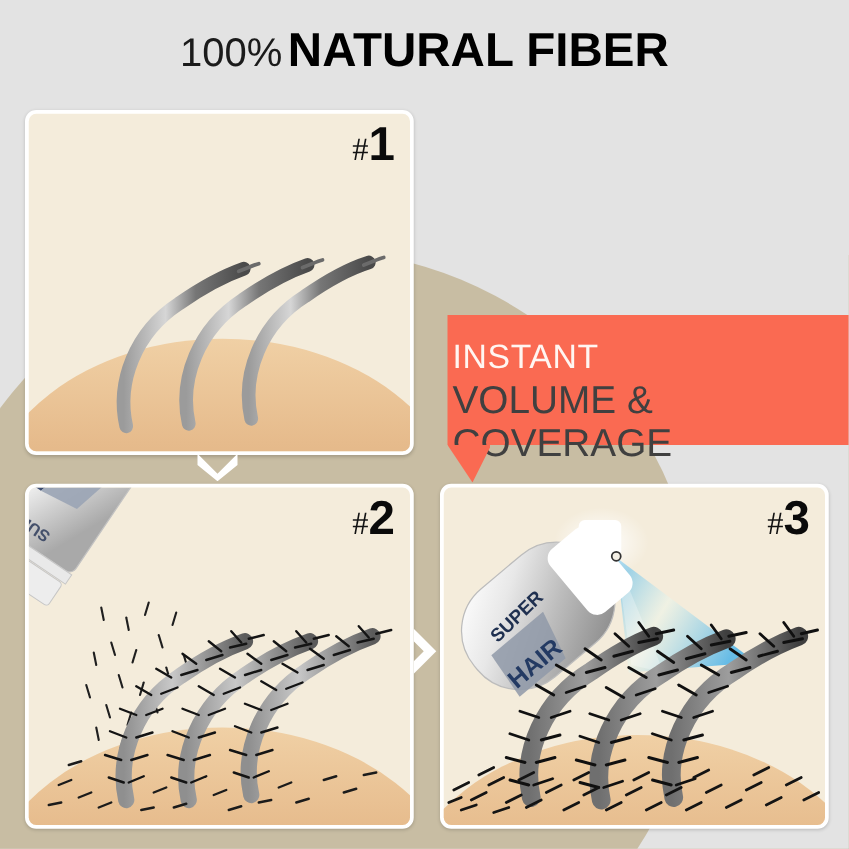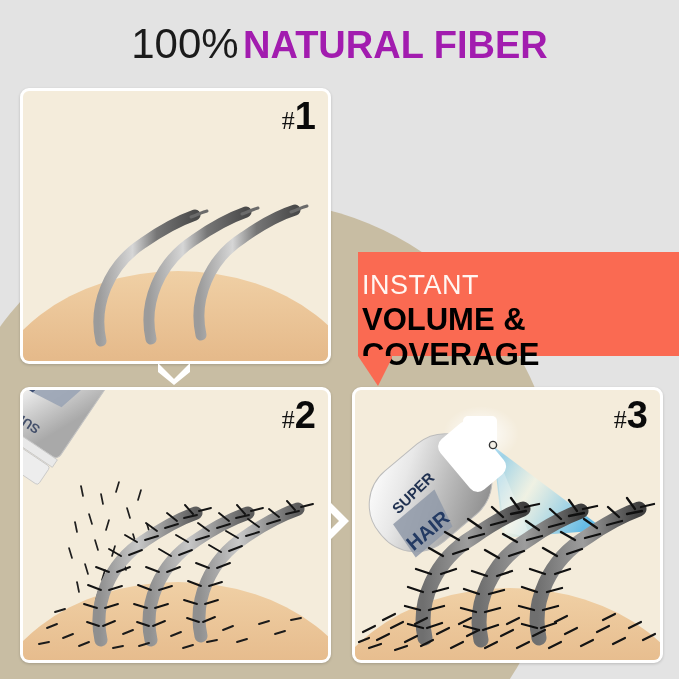--- a/index.html
+++ b/index.html
@@ -23,30 +23,30 @@
 
   
   .title{
     position:absolute;
     left:0;top:20px;width:679px;
     text-align:center;
     white-space:nowrap;
     z-index:30;
   }
   .title .t-light{
-    font-size:42px;
+    font-size:32px;
     font-weight:300;
     letter-spacing:0px;
     color:#1b1b1b;
   }
   .title .t-bold{
     font-size:38px;
     font-weight:bold;
     letter-spacing:0px;
-    color:#a21caf;
+    color:#000000;
   }
 
   
   .panel{
     position:absolute;
     background:#f4ecdb;
     border:3px solid #ffffff;
     border-radius:9px;
     box-shadow:0 1px 3px rgba(0,0,0,0.18);
     overflow:hidden;
@@ -99,21 +99,21 @@
     width:34px;height:30px;
     z-index:24;
   }
   .banner-inner{
     position:absolute;
     left:4px;top:18px;
     color:#ffffff;
     line-height:1.12;
   }
   .b-l1{font-size:27px;font-weight:300;letter-spacing:0.5px;color:#fff6f2;}
-  .b-l2{font-size:31px;font-weight:bold;letter-spacing:0px;color:#000000;margin-top:3px;}
+  .b-l2{font-size:31px;font-weight:normal;letter-spacing:0px;color:#404040;margin-top:3px;}
 </style>
 </head>
 <body>
 
 <div id="stage">
 
   <div class="bg-circle"></div>
 
   <div class="title">
     <span class="t-light">100%</span>

